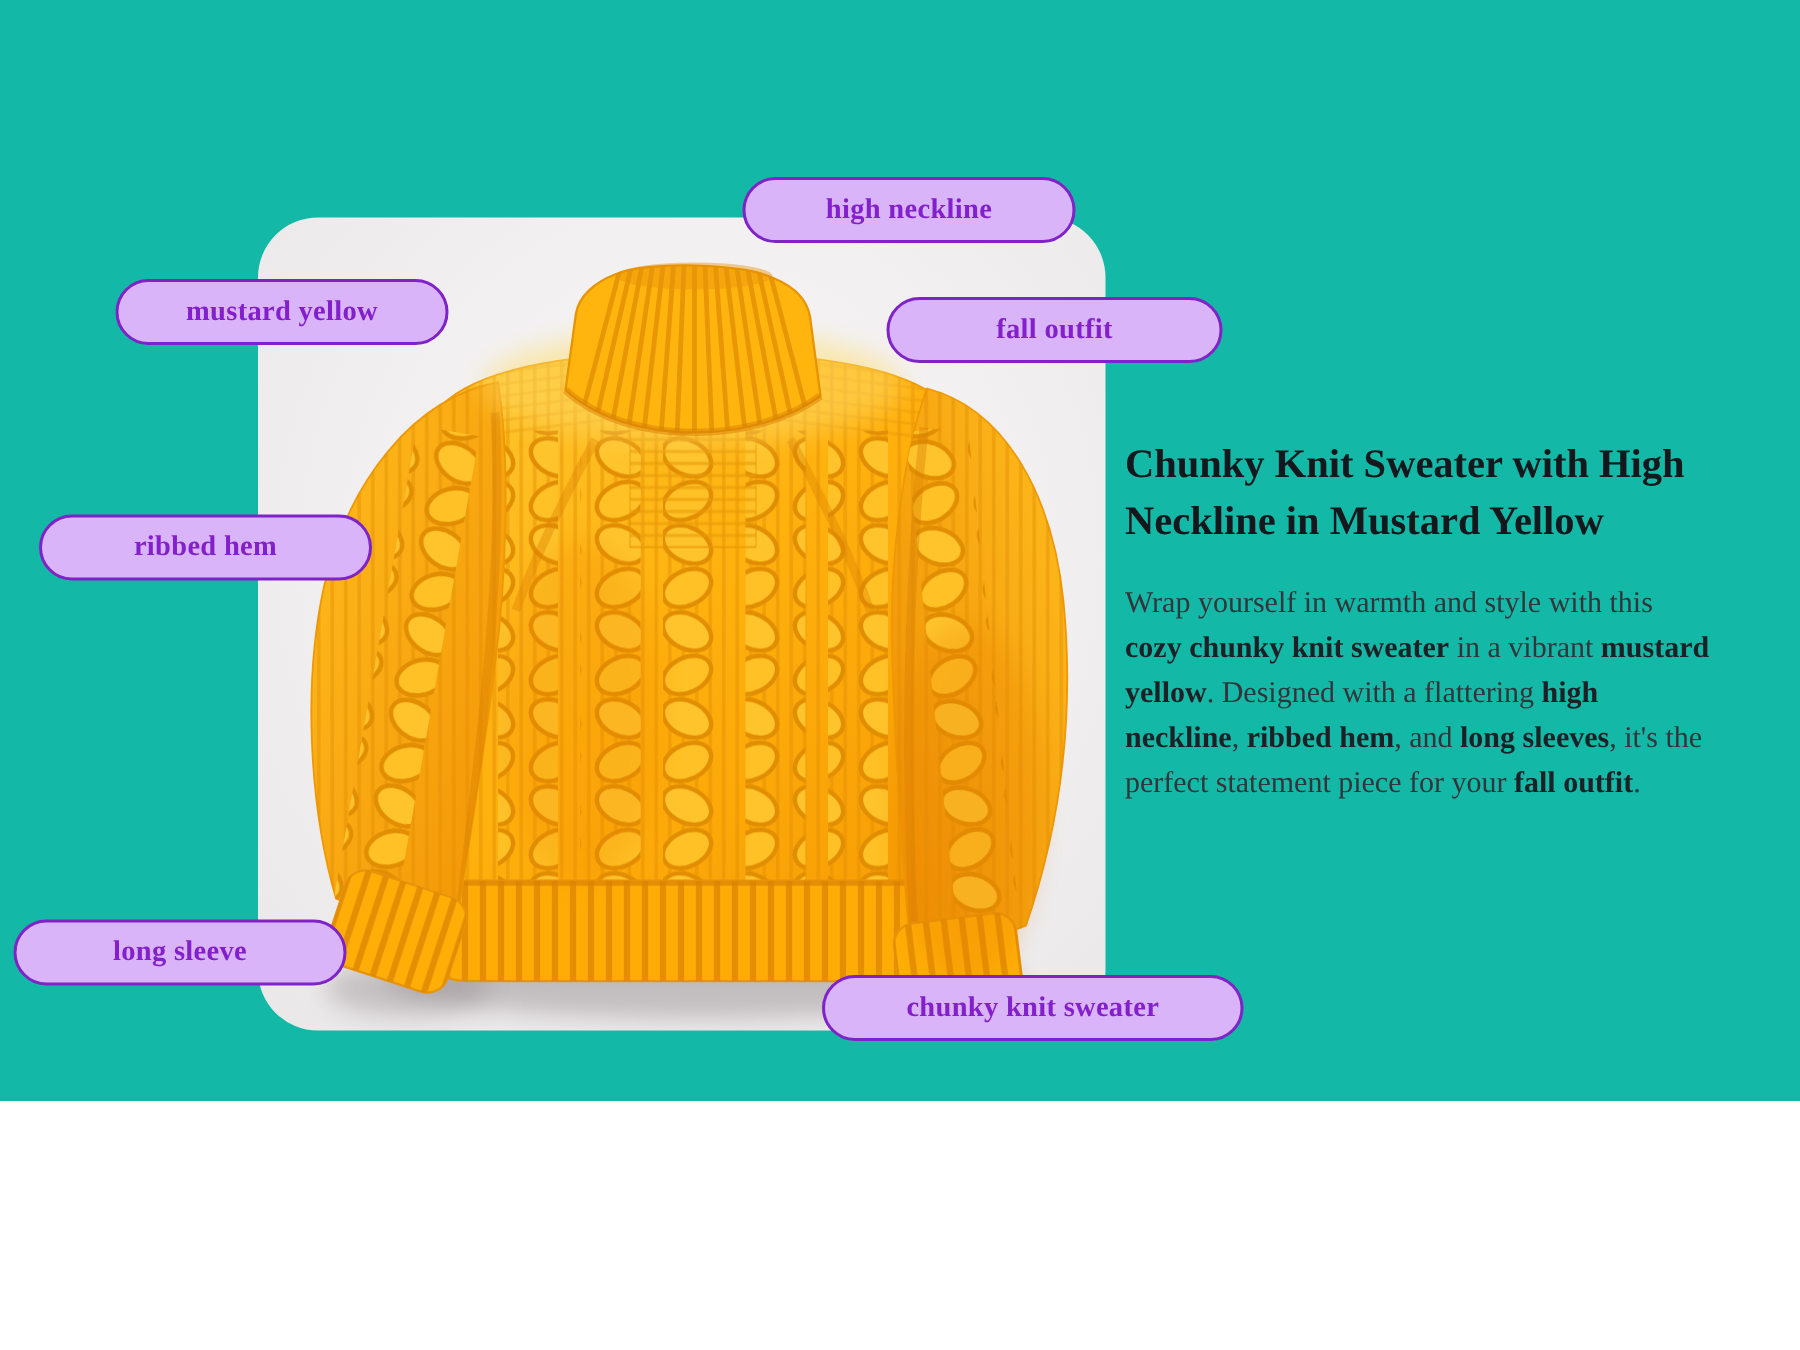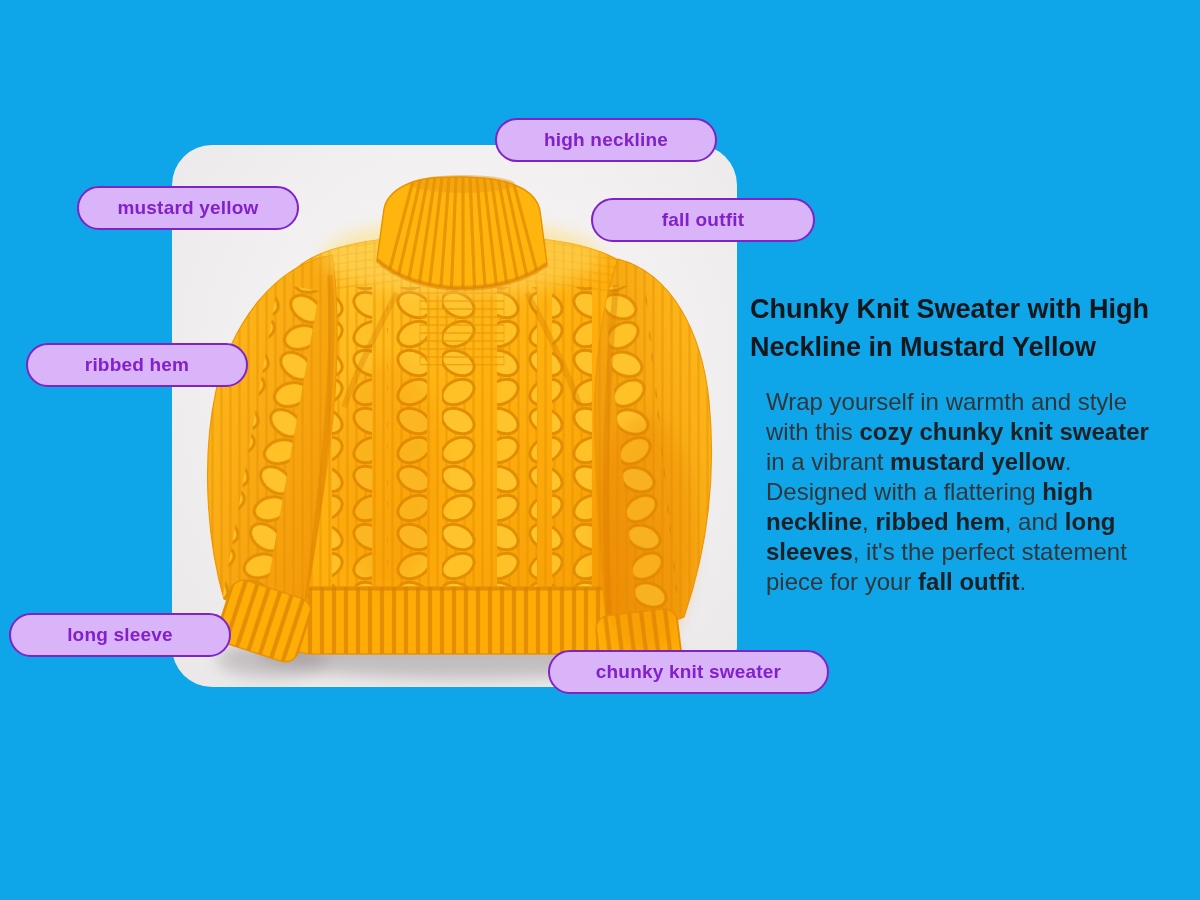--- a/index.html
+++ b/index.html
@@ -1,33 +1,33 @@
 <!DOCTYPE html>
 <html><head>
 <meta charset="utf-8">
 <style>
   html,body{margin:0;padding:0;background:#ffffff;}
-  .canvas{position:relative;width:1200px;height:900px;background:#0ea5e9;overflow:hidden;
-          font-family:Liberation Sans, sans-serif;}
+  .canvas{position:relative;width:1200px;height:734px;background:#14b8a6;overflow:hidden;
+          font-family:Liberation Serif, serif;}
   .card{position:absolute;left:172px;top:145px;width:565px;height:542px;border-radius:40px;
         background:radial-gradient(ellipse at 52% 42%, #f9f8f9 0%, #f1eff0 55%, #e9e7e8 100%);}
   .card svg{position:absolute;inset:0;width:100%;height:100%;}
   .tag{position:absolute;height:44px;box-sizing:border-box;border:2.5px solid #7f22c7;
        background:#d9b4f8;border-radius:24px;display:flex;align-items:center;justify-content:center;
        font-weight:700;font-size:19px;color:#8320cb;letter-spacing:.2px;z-index:5;}
   .tag--high-neckline{left:495px;top:118px;width:222px;}
   .tag--mustard-yellow{left:77px;top:186px;width:222px;}
   .tag--fall-outfit{left:591px;top:198px;width:224px;}
   .tag--ribbed-hem{left:26px;top:343px;width:222px;}
   .tag--cozy{left:9px;top:460px;width:222px;}
   .tag--long-sleeve{left:9px;top:613px;width:222px;}
   .tag--chunky-knit-sweater{left:548px;top:650px;width:281px;}
   .details{position:absolute;left:750px;top:290px;width:460px;}
   .details h1{margin:0 0 20px 0;font-size:27px;line-height:1.42;font-weight:700;color:#14181c;}
-  .details p{margin:16px;width:392px;font-size:24px;line-height:30px;color:#32363b;}
+  .details p{margin:0;width:392px;font-size:20px;line-height:30px;color:#32363b;}
   .details p b{font-weight:700;color:#1d2126;}
 </style>
 </head>
 <body>
 
 <div class="canvas">
 
   <div class="card">
     <svg viewBox="0 0 565 542" role="img">
       <defs>

